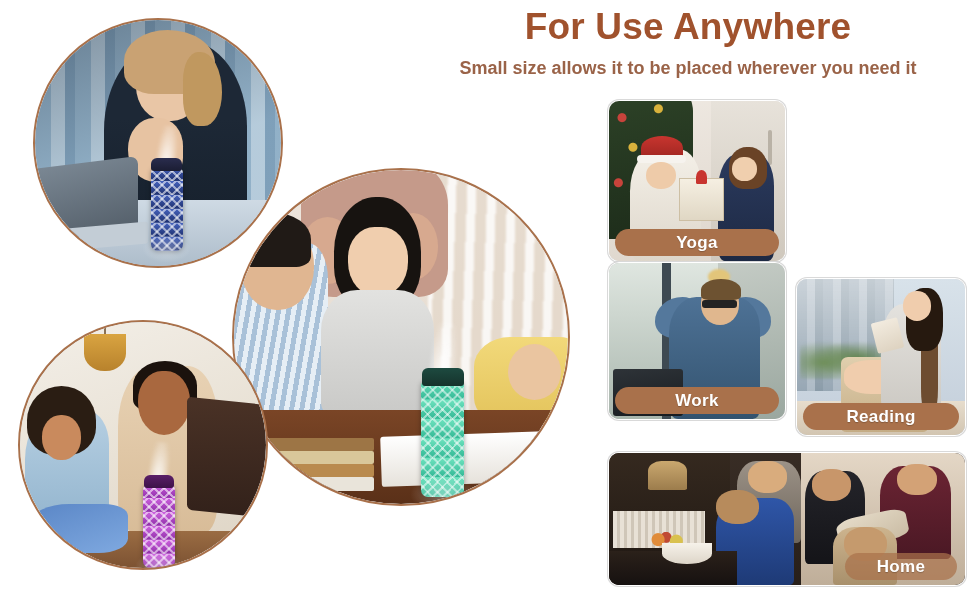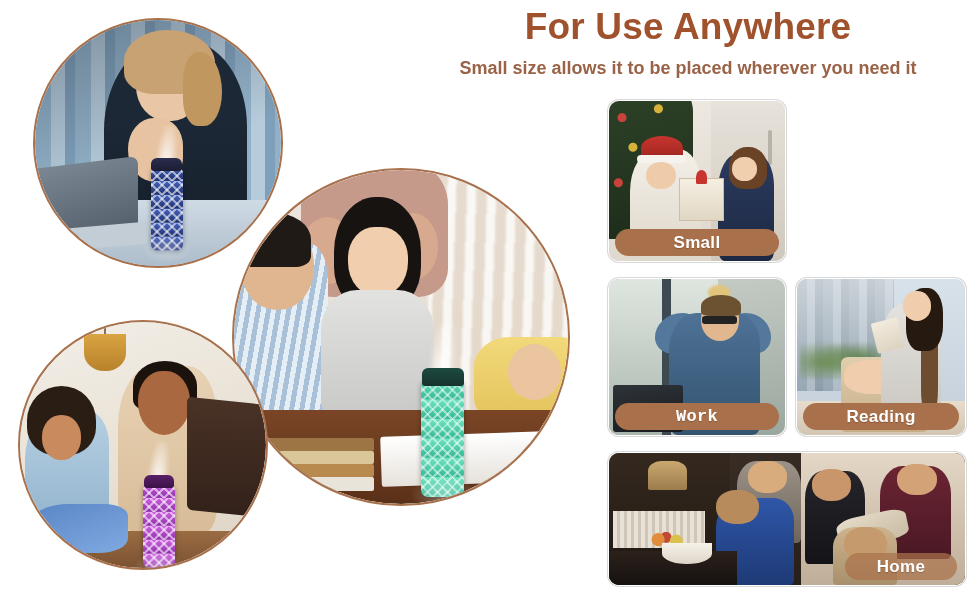--- a/index.html
+++ b/index.html
@@ -335,21 +335,21 @@
     letter-spacing: .3px;
     text-shadow: 0 1px 1px rgba(0,0,0,.22);
   }
   .label-full { left: 6px; right: 6px; }
   .label-corner {
     right: 8px; width: 112px; background: rgba(169,113,75,.72);
   }
 
   #tile-gifts   { left: 608px; top: 100px; width: 178px; height: 162px; }
   #tile-yoga    { left: 796px; top: 100px; width: 170px; height: 162px; }
-  #tile-work    { left: 608px; top: 278px; width: 178px; height: 158px; font-family: Liberation Mono, monospace; }
+  #tile-work    { left: 608px; top: 262px; width: 178px; height: 158px; }
   #tile-reading { left: 796px; top: 278px; width: 170px; height: 158px; }
   #tile-home    { left: 608px; top: 452px; width: 358px; height: 134px; }
 
   
   .gf-bg { position: absolute; inset: 0; background: linear-gradient(170deg, #efe9e2, #ddd5cb); }
   .gf-cabinet {
     position: absolute; right: 0; top: 0; width: 42%; height: 100%;
     background: linear-gradient(180deg, #e7e2da, #cfc8bd);
   }
   .gf-cabinet:after {
@@ -723,21 +723,21 @@
       <div class="gf-tree"></div>
       <div class="gf-mom"></div>
       <div class="gf-mom-hat"></div>
       <div class="gf-mom-hatbrim"></div>
       <div class="gf-mom-face"></div>
       <div class="gf-girl"></div>
       <div class="gf-girl-hair"></div>
       <div class="gf-girl-face"></div>
       <div class="gf-gift"></div>
     </div>
-    <div class="tile-label label-full">Small</div>
+    <div class="tile-label label-full">Yoga</div>
   </div>
 
 
   <div class="tile" id="tile-work">
     <div class="tile-photo">
       <div class="wk-bg"></div>
       <div class="wk-window"></div>
       <div class="wk-mullion"></div>
       <div class="wk-lamp"></div>
       <div class="wk-arm-l"></div>

